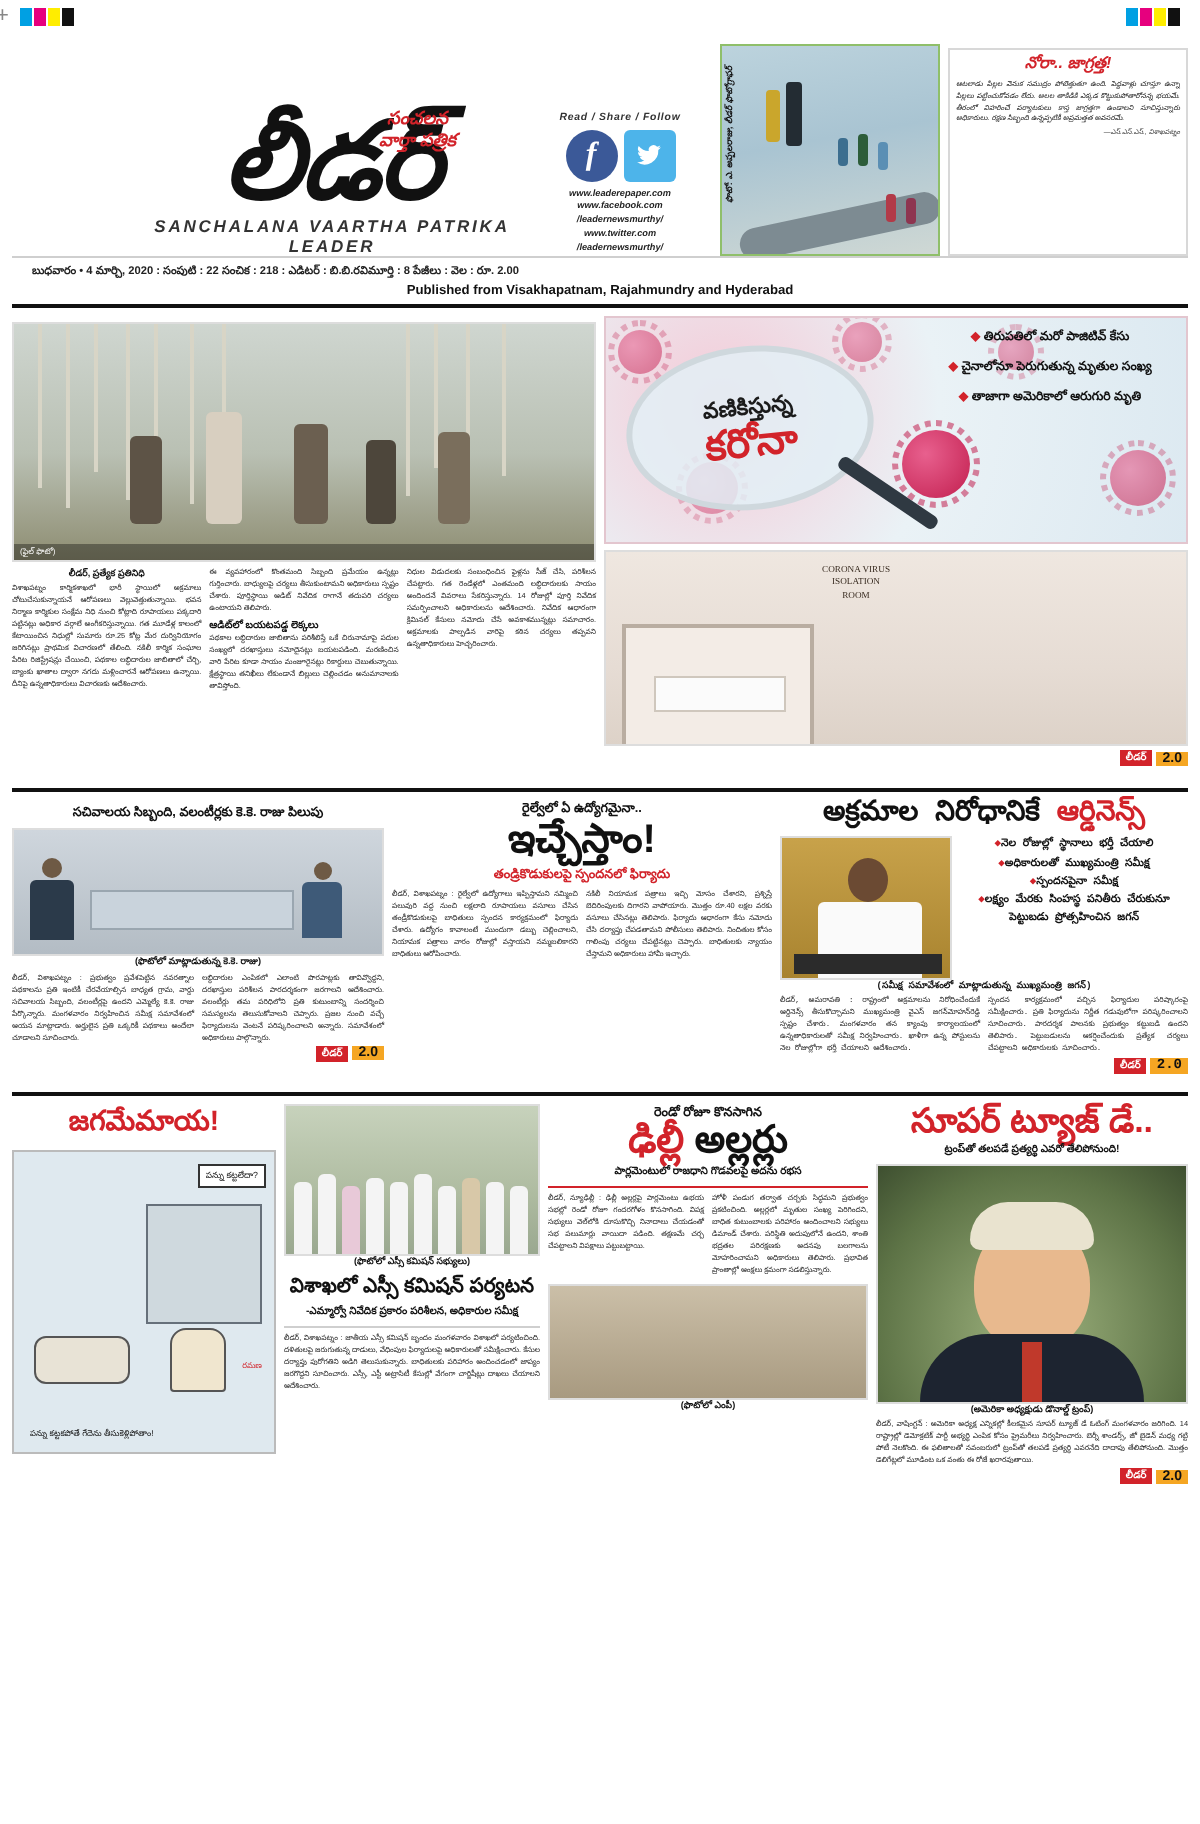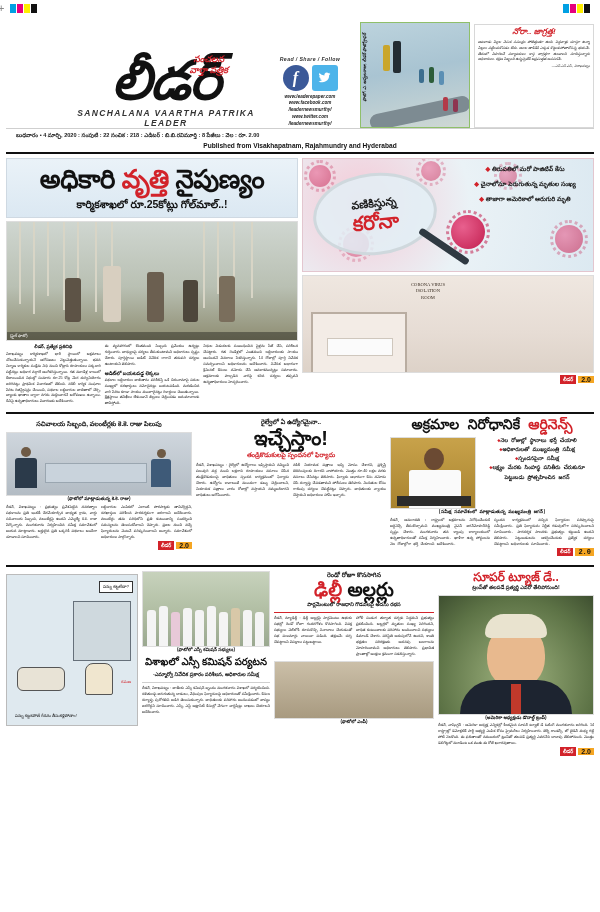--- a/index.html
+++ b/index.html
@@ -223,24 +223,20 @@
       <div class="sign">—ఎస్.ఎస్.ఎస్., విశాఖపట్నం</div>
     </div>
   </div>
 
   <div class="dateline">బుధవారం • 4 మార్చి, 2020 : సంపుటి : 22 సంచిక : 218 : ఎడిటర్ : బి.బి.రవిమూర్తి  : 8  పేజీలు : వెల : రూ. 2.00</div>
   <div class="published">Published from Visakhapatnam, Rajahmundry and Hyderabad</div>
 
   <div class="lead">
 
     <div class="lead-left">
-      <div class="lead-head">
-        <h1><span>అధికారి </span><span class="red">వృత్తి </span><span>నైపుణ్యం</span></h1>
-        <h2>కార్మికశాఖలో రూ.25కోట్లు గోల్‌మాల్..!</h2>
-      </div>
 
       <div class="lead-photo">
         <div class="rod" style="left:12px;height:82px"></div>
         <div class="rod" style="left:26px;height:92px"></div>
         <div class="rod" style="left:40px;height:74px"></div>
         <div class="rod" style="left:56px;height:88px"></div>
         <div class="rod" style="left:70px;height:70px"></div>
         <div class="rod" style="left:88px;height:90px"></div>
         <div class="rod" style="left:104px;height:78px"></div>
         <div class="rod" style="left:196px;height:86px"></div>
@@ -385,20 +381,21 @@
             </span>
           </div>
         </div>
       </div>
     </div>
   </div>
 
   <div class="botband">
 
     <div class="b1">
+      <div class="cartoon-head">జగమేమాయ!</div>
       <div class="cartoon">
         <div class="bub">పన్ను కట్టలేదా?</div>
         <div style="position:absolute;right:6px;top:26px;width:56px;height:58px;background:#cfd9de;border:1px solid #66707a"></div>
         <div class="cow"></div>
         <div class="man"></div>
         <div class="artist">రమణ</div>
         <div class="sign">పన్ను కట్టకపోతే గేదెను తీసుకెళ్లిపోతాం!</div>
       </div>
     </div>
 
@@ -433,21 +430,21 @@
         </div>
         <div class="col">
           <div class="body">హోళీ పండుగ తర్వాత చర్చకు సిద్ధమని ప్రభుత్వం ప్రకటించింది. అల్లర్లలో మృతుల సంఖ్య పెరిగిందని, బాధిత కుటుంబాలకు పరిహారం అందించాలని సభ్యులు డిమాండ్ చేశారు. పరిస్థితి అదుపులోనే ఉందని, శాంతి భద్రతల పరిరక్షణకు అదనపు బలగాలను మోహరించామని అధికారులు తెలిపారు. ప్రభావిత ప్రాంతాల్లో ఆంక్షలు క్రమంగా సడలిస్తున్నారు.</div>
         </div>
       </div>
       <div class="mini-photo"></div>
       <div class="byline">(ఫొటోలో ఎంపీ)</div>
     </div>
 
     <div class="b4">
-      <div class="b-head-red" style="font-size:12px">సూపర్ ట్యూజ్ డే..</div>
+      <div class="b-head-red" style="font-size:17px">సూపర్ ట్యూజ్ డే..</div>
       <div class="b-sub">ట్రంప్‌తో తలపడే ప్రత్యర్థి ఎవరో తేలిపోనుంది!</div>
       <div class="trump">
         <div class="face"></div>
         <div class="hair"></div>
         <div class="suit"></div>
         <div class="tie"></div>
       </div>
       <div class="byline">(అమెరికా అధ్యక్షుడు డొనాల్డ్ ట్రంప్)</div>
       <div class="body">లీడర్, వాషింగ్టన్ : అమెరికా అధ్యక్ష ఎన్నికల్లో కీలకమైన సూపర్ ట్యూజ్ డే ఓటింగ్ మంగళవారం జరిగింది. 14 రాష్ట్రాల్లో డెమోక్రటిక్ పార్టీ అభ్యర్థి ఎంపిక కోసం ప్రైమరీలు నిర్వహించారు. బెర్నీ శాండర్స్, జో బైడెన్ మధ్య గట్టి పోటీ నెలకొంది. ఈ ఫలితాలతో నవంబరులో ట్రంప్‌తో తలపడే ప్రత్యర్థి ఎవరనేది దాదాపు తేలిపోనుంది. మొత్తం డెలిగేట్లలో మూడింట ఒక వంతు ఈ రోజే ఖరారవుతాయి.</div>
       <div style="height:12px">

